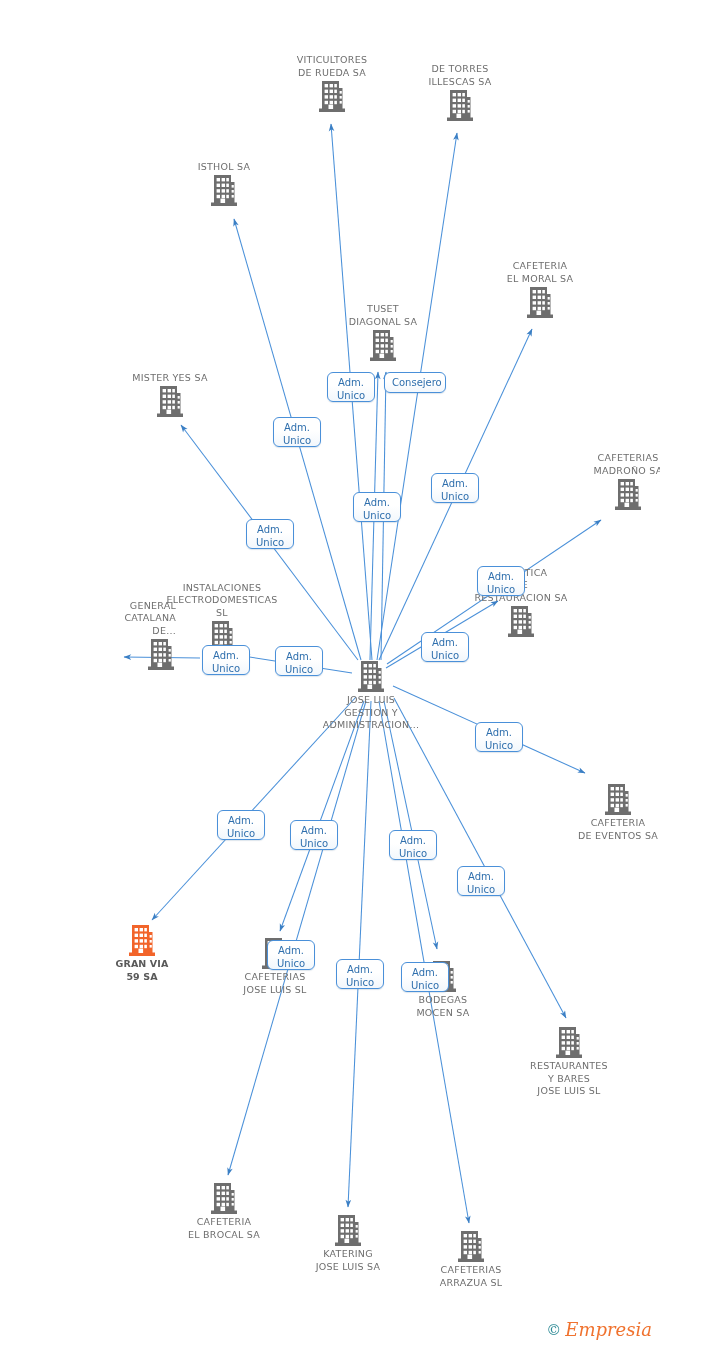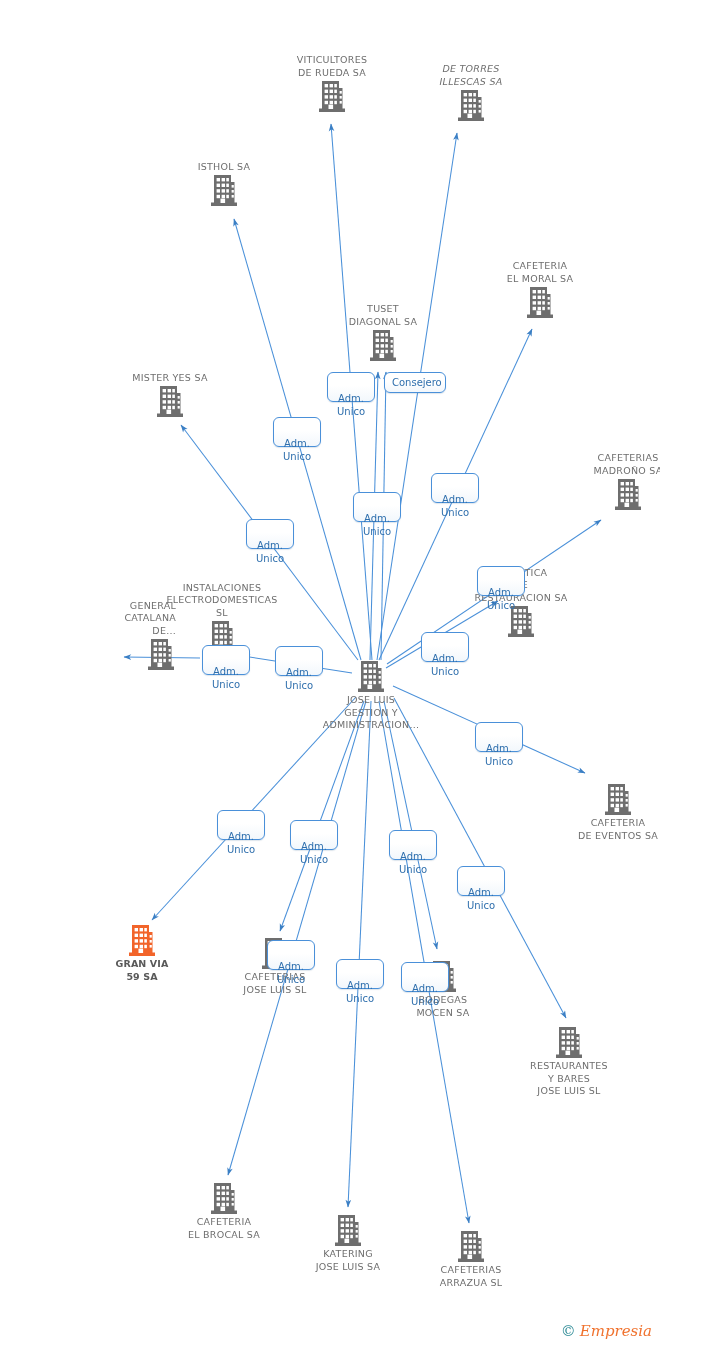--- a/index.html
+++ b/index.html
@@ -54,21 +54,21 @@
   .chip{
     position:absolute;
     box-sizing:border-box;
     border:1px solid #4a90d9;
     border-radius:6px;
     background:linear-gradient(180deg,#ffffff 0%,#ffffff 45%,#f2f7fc 100%);
     color:#2f6fad;
     font-size:10px;
     line-height:13px;
     text-align:center;
-    padding:19px 5px 4px;
+    padding:3px 5px 4px;
     white-space:pre-line;
     box-shadow:0 1px 1px rgba(120,150,180,.25);
   }
   .chip.one-line{padding:3px 7px 4px;line-height:14px;}
   
   #watermark{
     position:absolute;
     right:8px;
     bottom:6px;
     display:flex;
@@ -76,21 +76,21 @@
     gap:4px;
     line-height:1;
     user-select:none;
   }
   #watermark .c{
     font-size:15px;
     color:#2e8b96;
     font-family:"DejaVu Serif","Liberation Serif",serif;
   }
   #watermark .brand{
-    font-size:15px;
+    font-size:18px;
     color:#f0722e;
     font-family:"DejaVu Serif","Liberation Serif",serif;
     font-style:italic;
   }
 </style>
 </head>
 <body>
 
 <div id="canvas">
 
@@ -149,21 +149,21 @@
               <rect x="7.6" y="20.8" width="3.4" height="3.4"></rect>
               <rect x="12.6" y="20.8" width="3.4" height="3.4"></rect>
               <rect x="17.3" y="20.8" width="2.6" height="3.4"></rect>
               <rect x="22.6" y="11" width="2.2" height="2.6"></rect>
               <rect x="22.6" y="16" width="2.2" height="2.6"></rect>
               <rect x="22.6" y="21" width="2.2" height="2.6"></rect>
               <rect x="11.5" y="24.6" width="4.6" height="4.4"></rect>
             </g>
           </svg></span>
       </div>
-      <div class="node above" style="left: 471px; top: 63px; font-style: italic;">
+      <div class="node above" style="left: 460px; top: 63px;">
         <span class="cap">DE TORRES
 ILLESCAS SA</span>
         <span class="ico"><svg width="30" height="33" viewBox="0 0 30 33" aria-hidden="true">
             <g fill="#6e6e6e">
               <rect x="5" y="1" width="17" height="28"></rect>
               <rect x="21" y="8" width="4.5" height="21"></rect>
               <rect x="2" y="28.5" width="26" height="3.5"></rect>
             </g>
             <g fill="#ffffff">
               <rect x="7.6" y="4" width="3.4" height="3.4"></rect>

